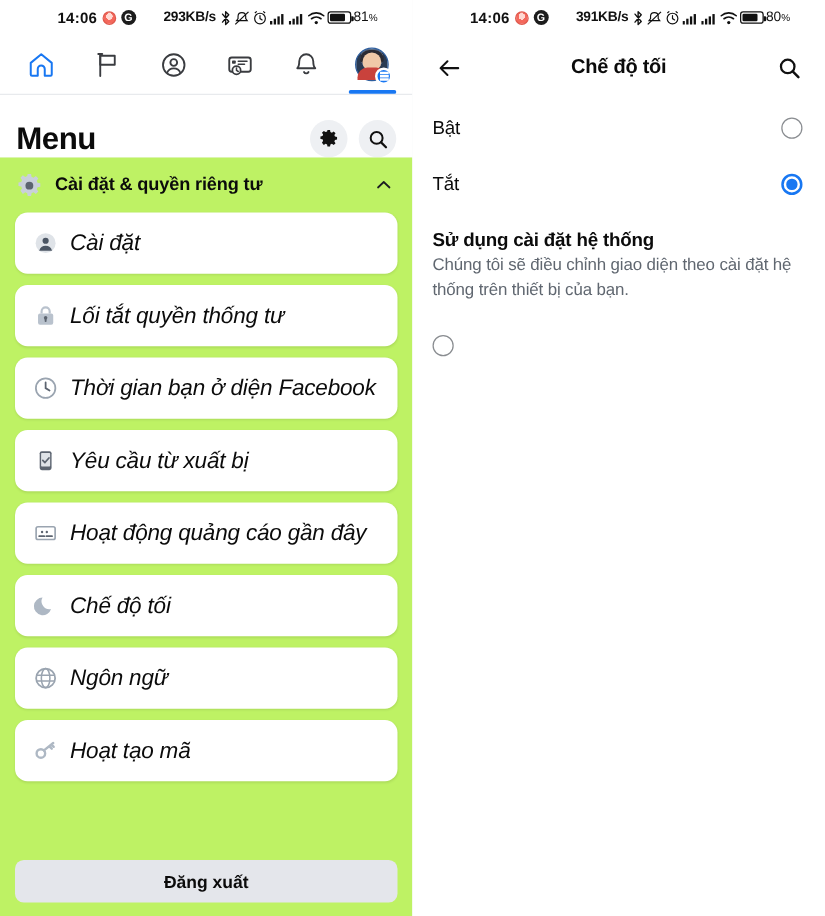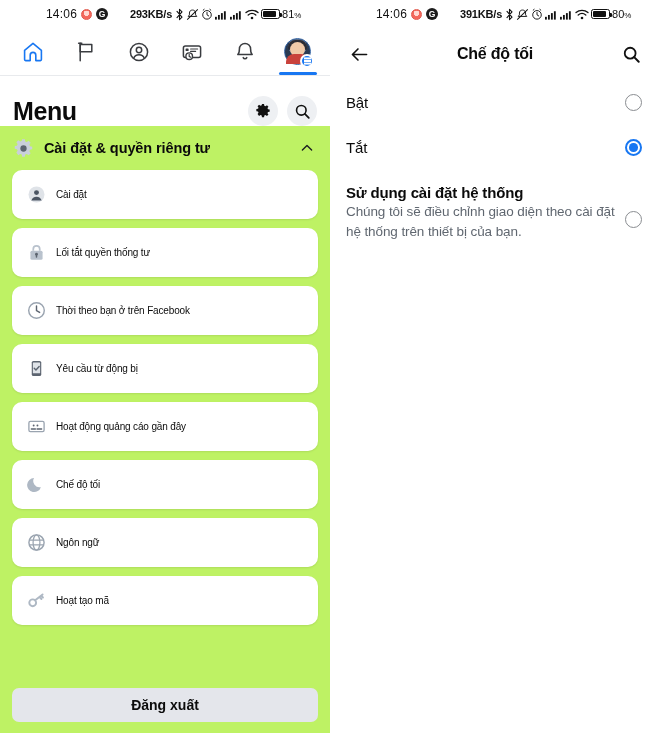--- a/index.html
+++ b/index.html
@@ -13,21 +13,21 @@
   .screen{display:flex;width:660px;height:733px;}
   .panel{width:330px;height:733px;position:relative;overflow:hidden;}
 
   
   .statusbar{
     height:28px;display:flex;align-items:center;
     font-size:11.5px;color:#111;background:#fff;
     padding:0 8px;box-sizing:border-box;
   }
   .sb-left{display:flex;align-items:center;gap:4px;margin-left:38px;}
-  .sb-time{font-size:12px;font-weight:400;letter-spacing:.2px;}
+  .sb-time{font-size:12px;font-weight:700;letter-spacing:.2px;}
   .sb-mid{display:flex;align-items:flex-start;gap:3px;margin-left:22px;}
   .sb-rate{font-size:11px;font-weight:700;letter-spacing:-.2px;}
   .sb-icons{display:flex;align-items:center;gap:2px;}
   .sb-ic{display:inline-flex;align-items:center;justify-content:center;}
   .emoji-red{
     width:11px;height:11px;border-radius:50%;
     background:radial-gradient(circle at 50% 35%,#ffd9d2 0 35%,#f4685c 36% 100%);
     border:1px solid #e0594d;box-sizing:border-box;
   }
   .g-badge{
@@ -105,21 +105,21 @@
   .sh-label{font-size:14.5px;font-weight:700;color:#0b0b0b;flex:1;letter-spacing:-.1px;}
   .chev{width:14px;height:14px;}
 
   .cards{padding:0 12px;box-sizing:border-box;}
   .card{
     background:#fff;border-radius:10px;height:49px;margin-bottom:9px;
     display:flex;align-items:center;padding:0 14px;box-sizing:border-box;
     box-shadow:0 1px 2px rgba(0,0,0,.09);
   }
   .card-ic{width:20px;height:20px;margin-right:10px;display:flex;align-items:center;justify-content:center;flex:0 0 20px;}
-  .card-label{font-size:10px;color:#0b0b0b;letter-spacing:-.15px;}
+  .card-label{font-size:18px;color:#0b0b0b;letter-spacing:-.15px;font-style:italic;}
 
   .logout-wrap{position:absolute;left:0;right:0;bottom:11px;padding:0 12px;box-sizing:border-box;}
   .logout{
     background:#e4e6eb;border-radius:7px;height:34px;display:flex;
     align-items:center;justify-content:center;
   }
   .logout span{font-size:14px;font-weight:700;color:#0b0b0b;}
 
   
   .rp{background:#fff;height:733px;}
@@ -317,32 +317,32 @@
           <span class="card-label">Lối tắt quyền thống tư</span>
         </div>
 
         <div class="card">
           <span class="card-ic">
             <svg width="19" height="19" viewBox="0 0 20 20">
                 <circle cx="10" cy="10" r="8.2" fill="none" stroke="#9aa4b0" stroke-width="1.5"></circle>
                 <path d="M10 5.2V10l3.3 2" fill="none" stroke="#5c6470" stroke-width="1.5" stroke-linecap="round"></path>
               </svg>
           </span>
-          <span class="card-label">Thời theo bạn ở trên Facebook</span>
+          <span class="card-label">Thời gian bạn ở diện Facebook</span>
         </div>
 
         <div class="card">
           <span class="card-ic">
             <svg width="19" height="19" viewBox="0 0 20 20">
                 <rect x="5" y="2" width="10" height="16" rx="1.8" fill="#5c6470"></rect>
                 <rect x="6.2" y="3.6" width="7.6" height="11.4" rx=".6" fill="#dfe3e8"></rect>
                 <path d="M7.6 9.8 9.4 11.6l3.4-3.8" fill="none" stroke="#5c6470" stroke-width="1.5" stroke-linecap="round" stroke-linejoin="round"></path>
               </svg>
           </span>
-          <span class="card-label">Yêu cầu từ động bị</span>
+          <span class="card-label">Yêu cầu từ xuất bị</span>
         </div>
 
         <div class="card">
           <span class="card-ic">
             <svg width="19" height="19" viewBox="0 0 20 20">
                 <rect x="2" y="4.6" width="16" height="10.8" rx="1.6" fill="none" stroke="#9aa4b0" stroke-width="1.4"></rect>
                 <path d="M4.6 12.6h4.2M10.6 12.6h4.8" stroke="#5c6470" stroke-width="1.5" stroke-linecap="round"></path>
                 <circle cx="7" cy="9" r="1" fill="#5c6470"></circle>
                 <circle cx="11" cy="9" r="1" fill="#5c6470"></circle>
               </svg>
@@ -477,21 +477,21 @@
 
       <div class="opt" style="margin-top:8px;">
         <div class="opt-texts">
           <div class="opt-title">Tắt</div>
         </div>
         <div class="radio sel">
             <i></i>
           </div>
       </div>
 
-      <div class="opt block" style="margin-top:9px;">
+      <div class="opt block" style="margin-top:9px;flex-direction:column;">
         <div class="opt-texts">
           <div class="opt-title bold">Sử dụng cài đặt hệ thống</div>
           <div class="opt-desc">Chúng tôi sẽ điều chỉnh giao diện theo cài đặt hệ thống trên thiết bị của bạn.</div>
         </div>
         <div class="radio"></div>
       </div>
 
     </div>
   </div>
 

